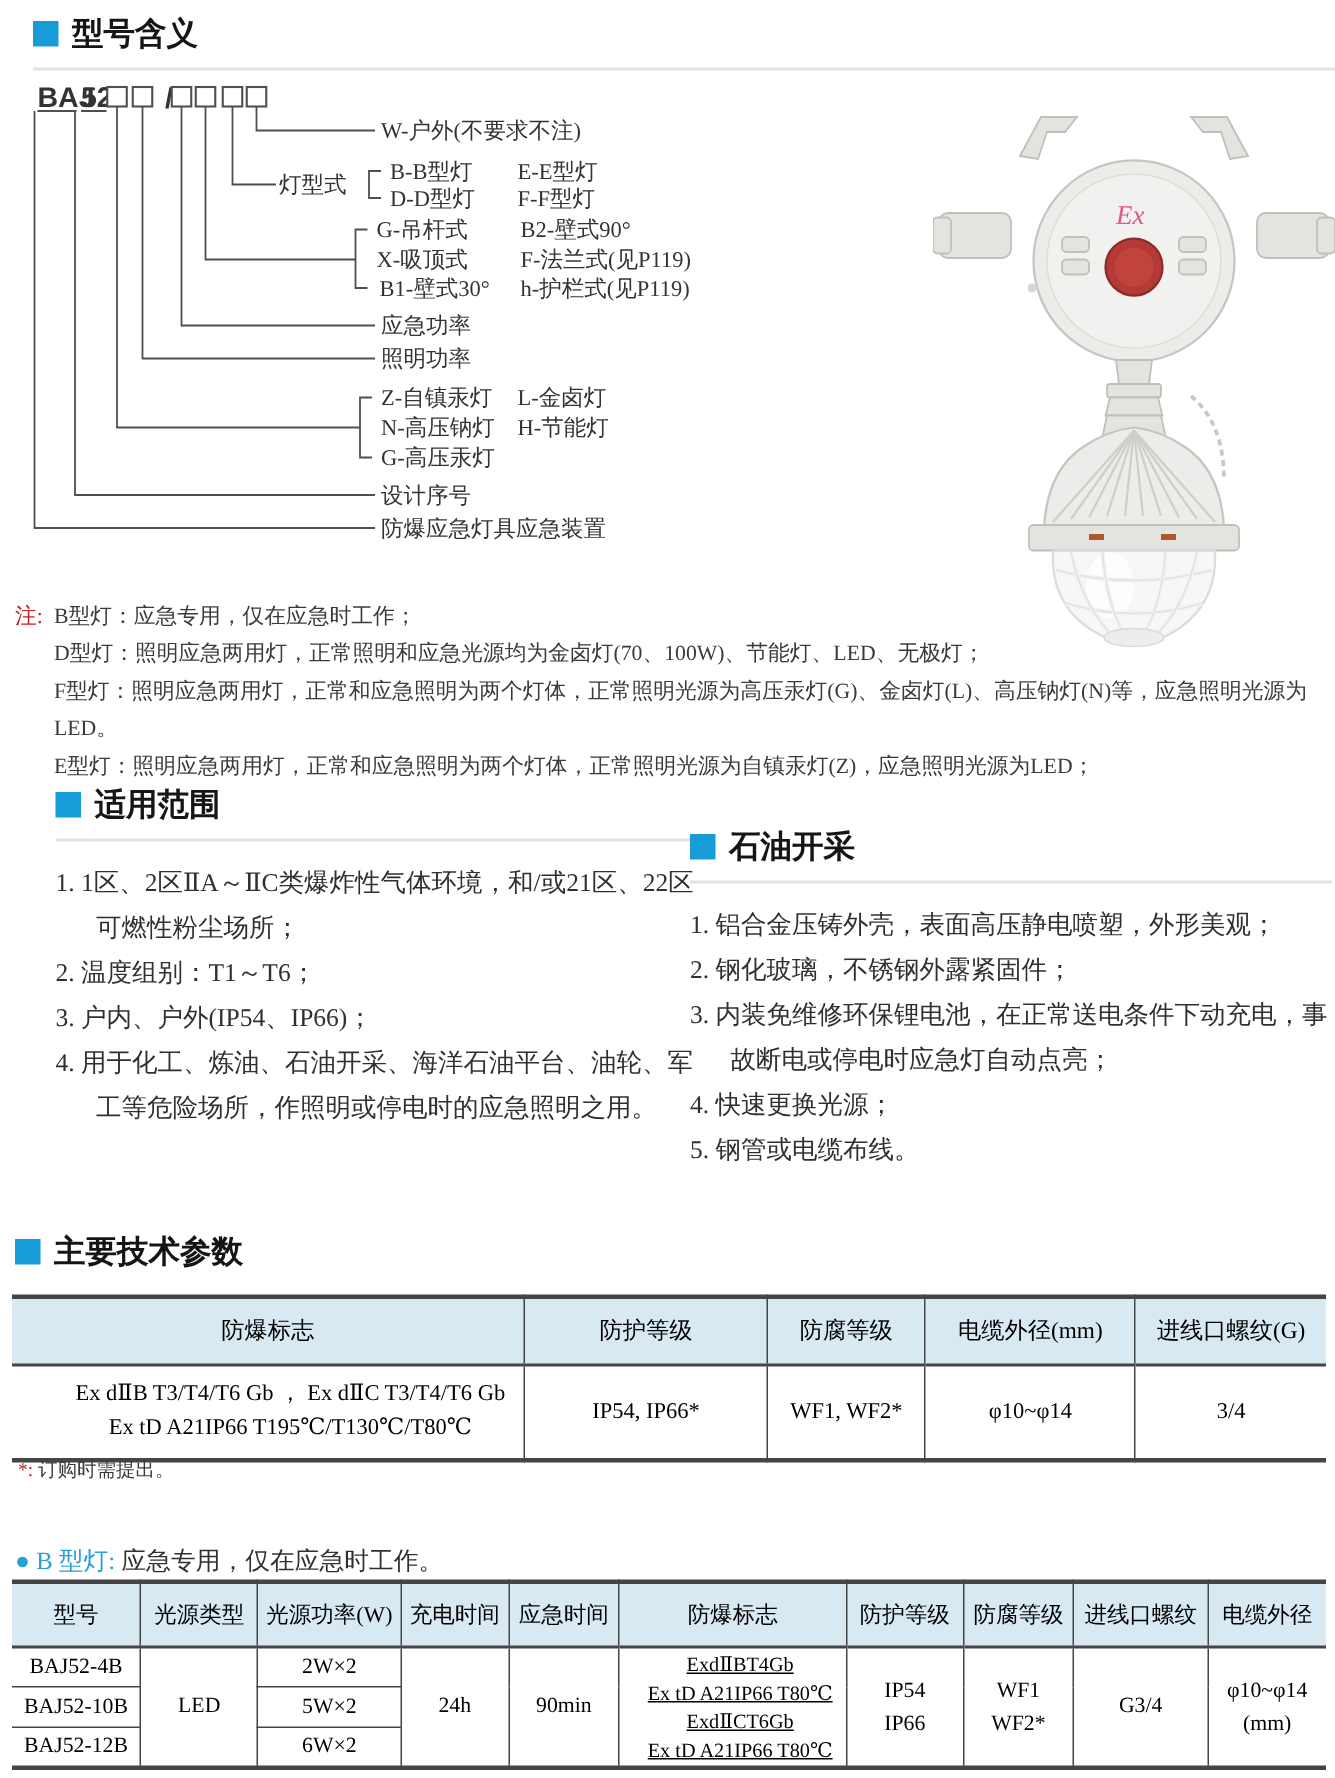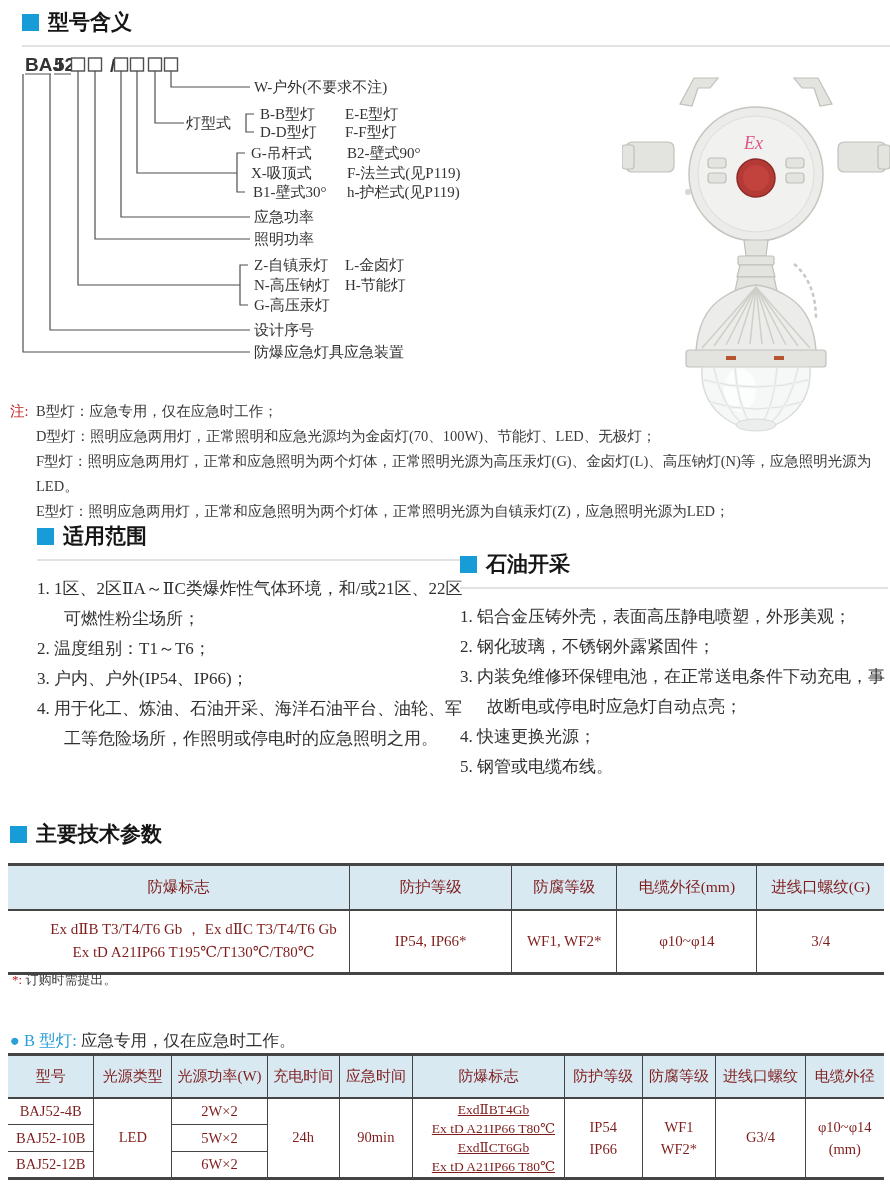--- a/index.html
+++ b/index.html
@@ -30,21 +30,21 @@
   #scope    { position:absolute; left:10px;  top:522px; width:438px;margin-left:27px; }
   #features { position:absolute; left:460px; top:550px; width:428px; }
   .lst { margin-top:13px; font-size:17px; line-height:30px; color:#303030; }
   .lst p { padding-left:27px; text-indent:-27px; }
 
   
   #params   { position:absolute; left:8px; top:820px; width:876px; }
   #params .sec-head { margin-left:2px; border-bottom:none; padding-bottom:0; }
   table.tbl { width:100%; border-collapse:collapse; table-layout:fixed;
               border-top:3px solid #454545; border-bottom:3px solid #454545;
-              font-size:15px; color:#7f1d1d; margin-top:15px; }
+              font-size:15px; color:#000000; margin-top:15px; }
   .tbl th, .tbl td { border:1px solid #454545; text-align:center; vertical-align:middle; }
   .tbl th { background:#d8e9f2; font-weight:normal; height:45px; font-size:15.5px; }
   .tbl thead th { border-bottom:2px solid #454545; }
   .tbl th:first-child, .tbl td:first-child { border-left:none; }
   .tbl th:last-child,  .tbl td:last-child  { border-right:none; }
   #params td { height:64px; }
   .exmark { text-align:left; padding-left:30px; line-height:23px; }
 
   #footnote { position:absolute; left:12px; top:971px; font-size:13px; color:#3a3a3a;text-align:center; }
 

